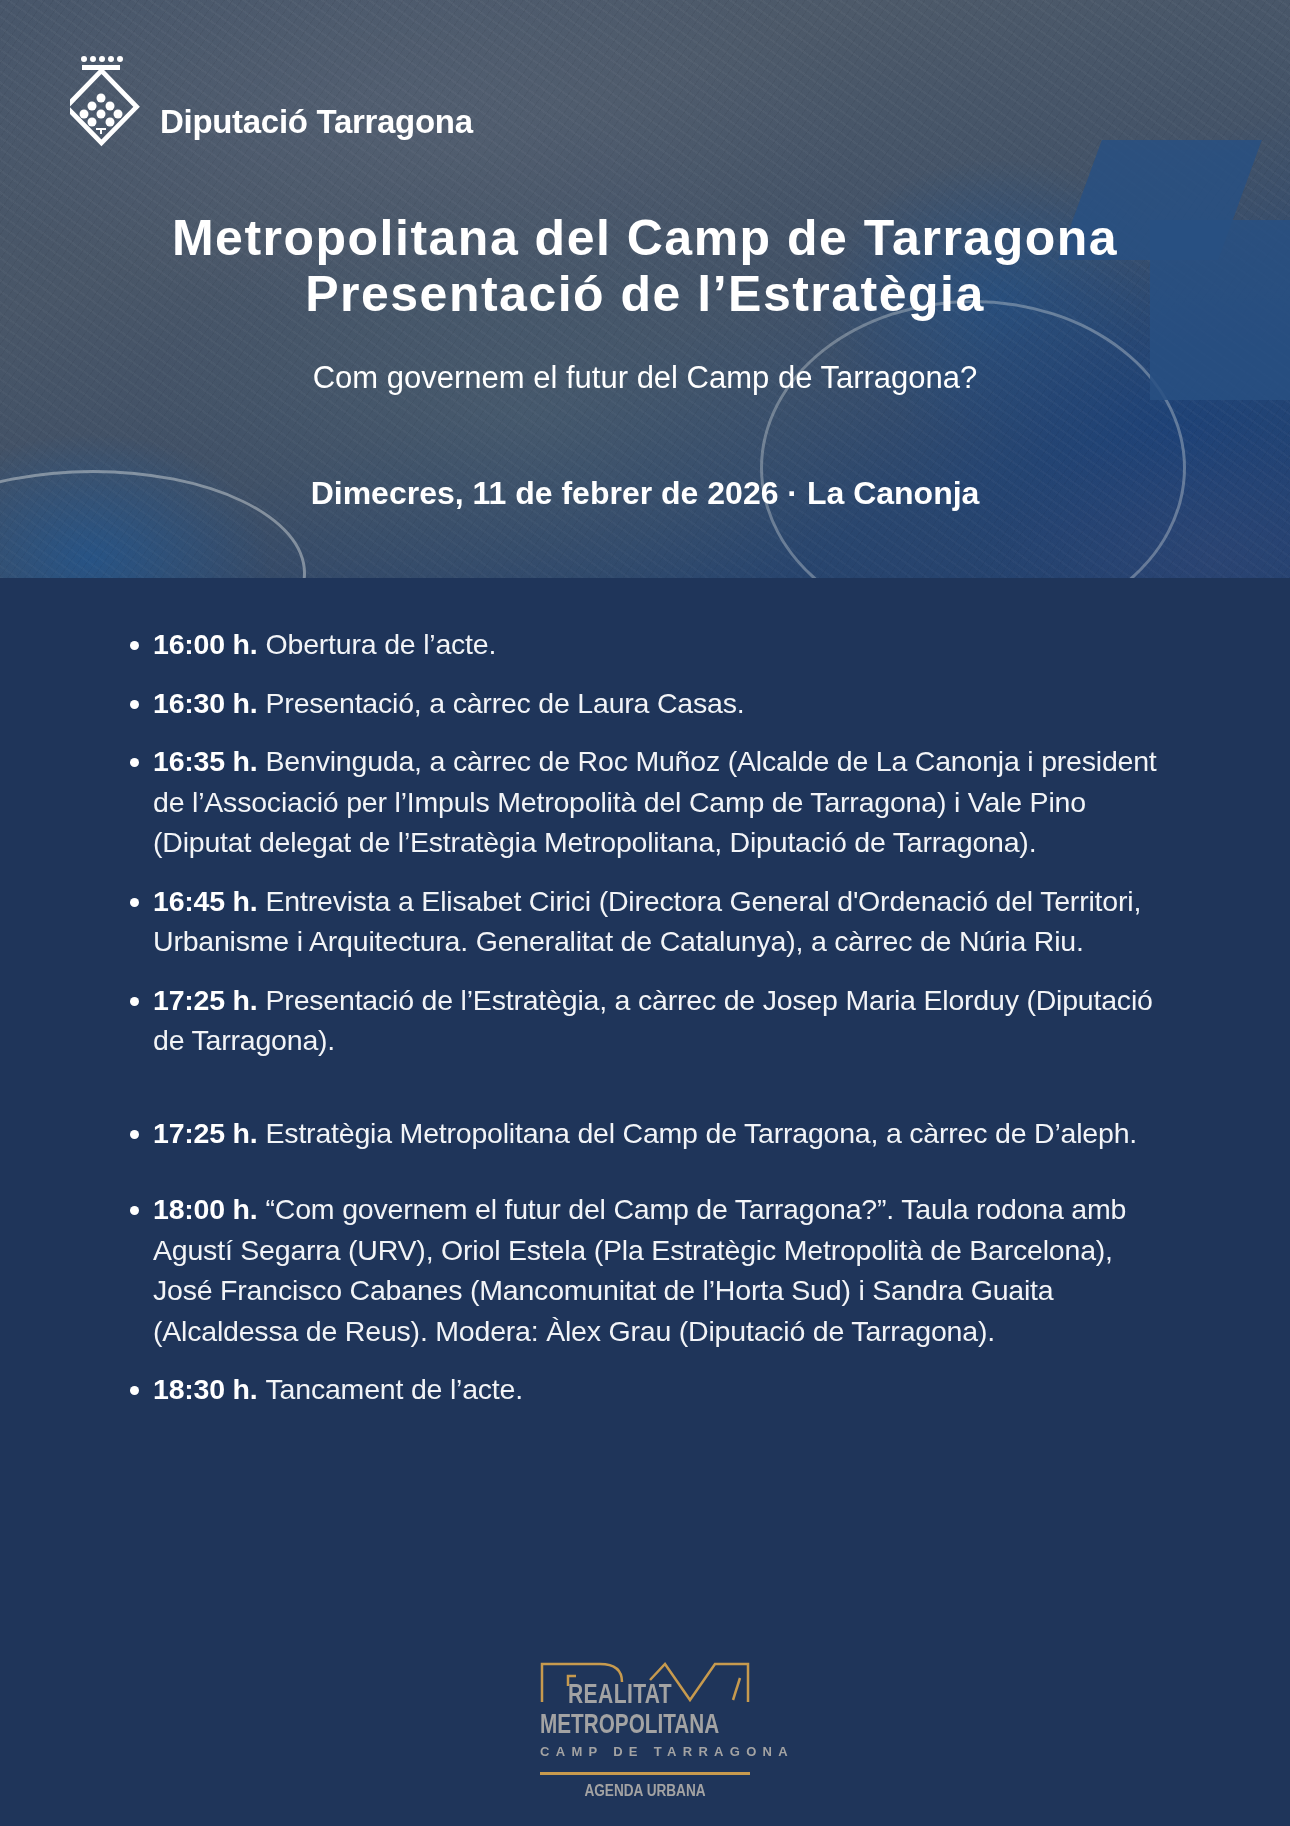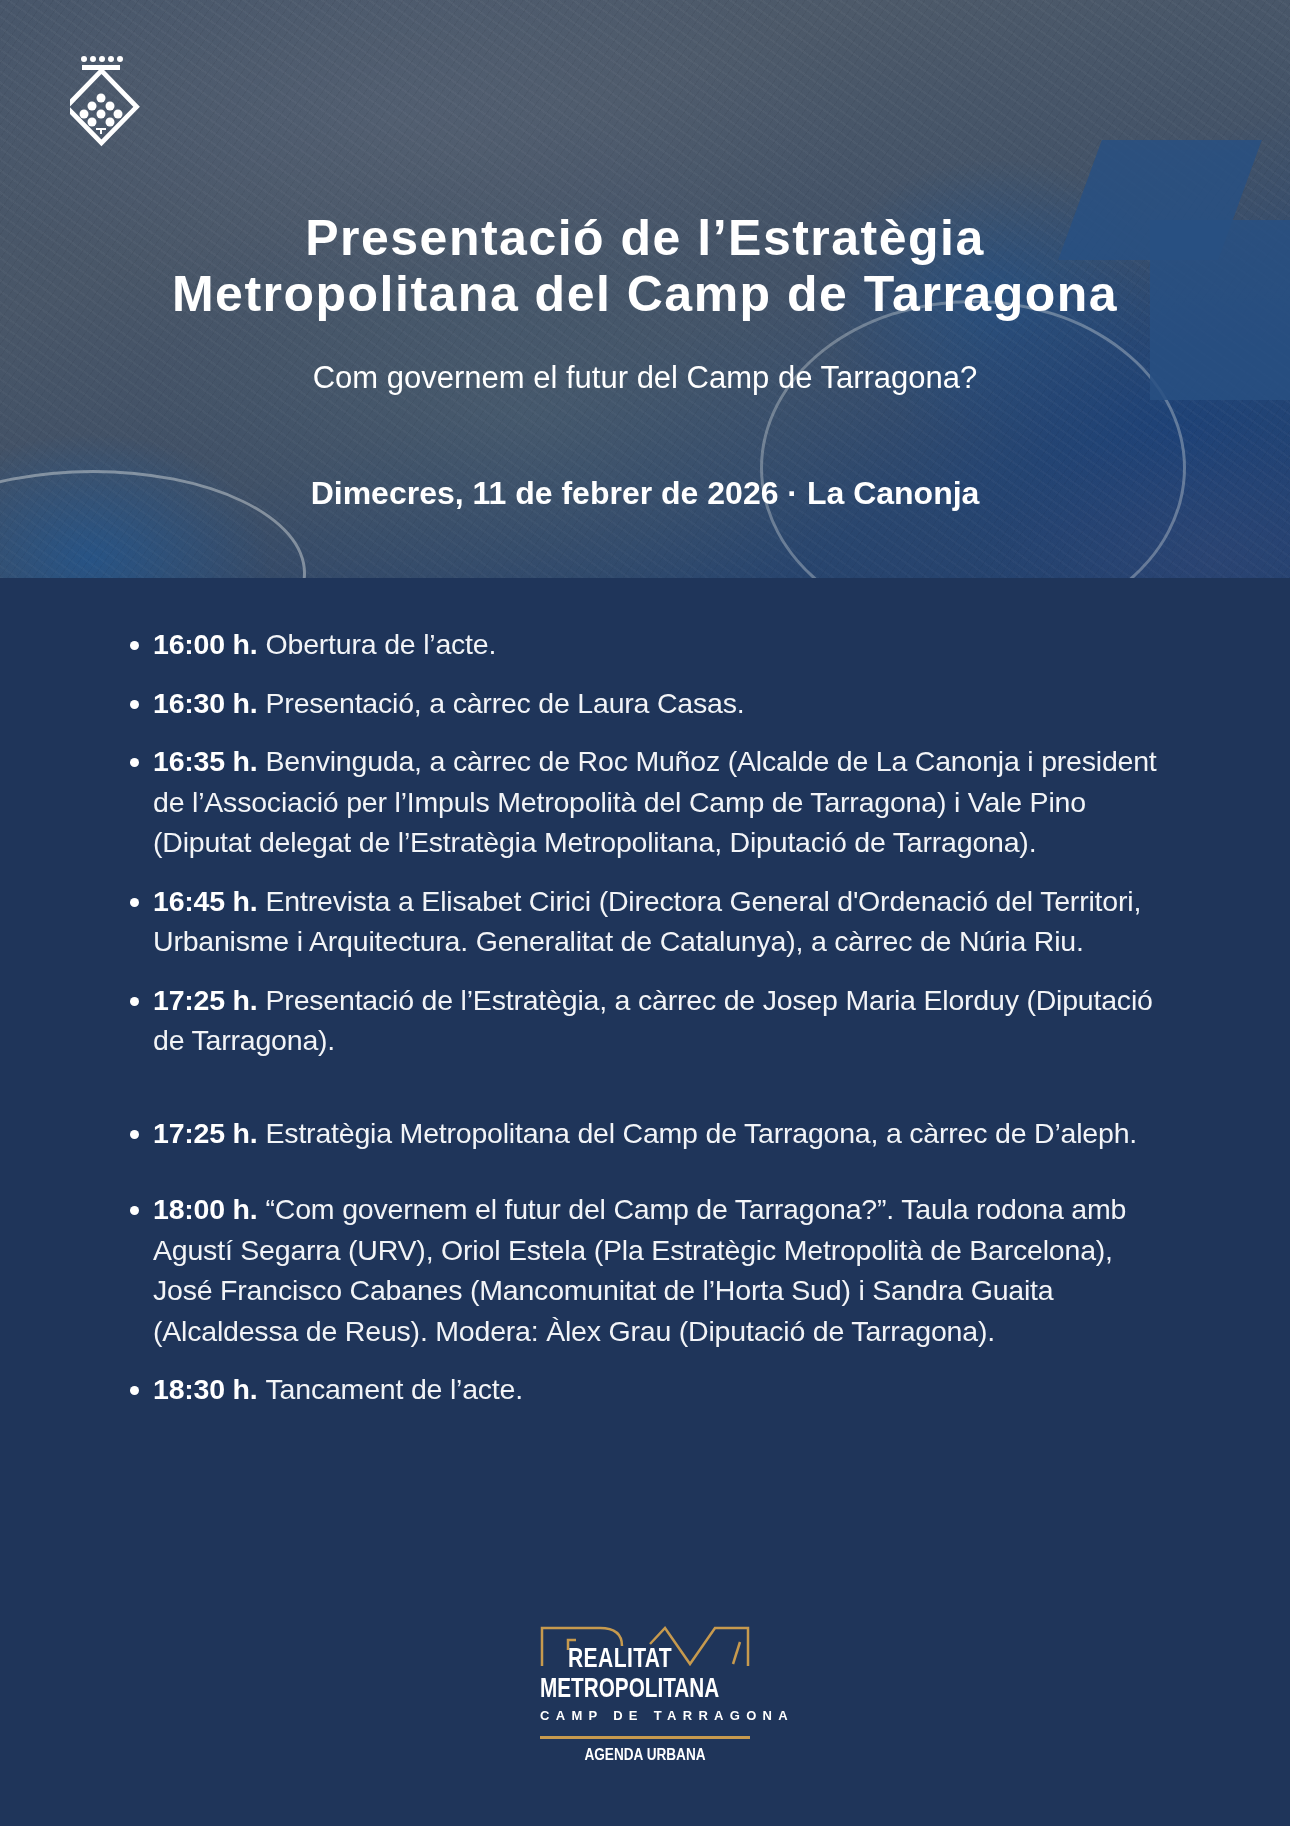--- a/index.html
+++ b/index.html
@@ -97,23 +97,23 @@
     color: #f2f4f7;
   }
   .agenda li .bullet {
     position: absolute; left: 2px; top: 17px;
     width: 9px; height: 9px; border-radius: 50%;
     background: #ffffff;
   }
   .agenda li .time { font-weight: bold; color: #ffffff; margin-right: 8px; }
   .footer-logo {
     position: absolute;
-    left: 540px; top: 1622px;
+    left: 540px; top: 1658px;
     width: 210px; height: 140px;
-    color: #ffffff;
+    color: #a3a3a3;
     z-index: 3;
     text-decoration: underline;
   }
   .fl-frame { position: absolute; left: 0; top: 2px; width: 210px; height: 48px; }
   .fl-line1 {
     position: absolute; left: 28px; top: 22px;
     font-size: 27px; font-weight: bold; letter-spacing: 0.5px;
     transform: scaleX(0.78); transform-origin: left top;
     line-height: 28px;
   }
@@ -157,25 +157,26 @@
     <circle cx="31" cy="46" r="4.5" fill="#fff"></circle>
     <circle cx="22" cy="54" r="4.5" fill="#fff"></circle>
     <circle cx="40" cy="54" r="4.5" fill="#fff"></circle>
     <circle cx="14" cy="62" r="4.5" fill="#fff"></circle>
     <circle cx="31" cy="62" r="4.5" fill="#fff"></circle>
     <circle cx="48" cy="62" r="4.5" fill="#fff"></circle>
     <circle cx="22" cy="70" r="4.5" fill="#fff"></circle>
     <circle cx="40" cy="70" r="4.5" fill="#fff"></circle>
     <path d="M26 76 h10 v2 h-4 v4 h-2 v-4 h-4z" fill="#fff"></path>
   </svg>
+  <span class="logo-name">Diputació Tarragona</span>
 </div>
 
 <div class="title">
+  <div>Metropolitana del Camp de Tarragona</div>
   <div>Presentació de l’Estratègia</div>
-  <div>Metropolitana del Camp de Tarragona</div>
 </div>
 
 <div class="subtitle">Com governem el futur del Camp de Tarragona?</div>
 
 <div class="date">Dimecres, 11 de febrer de 2026 · La Canonja</div>
 
 <ul class="agenda">
   <li style="margin-bottom:18px;">
     <span class="bullet"></span>
     <span class="time">16:00 h.</span><span>Obertura de l’acte.</span>

